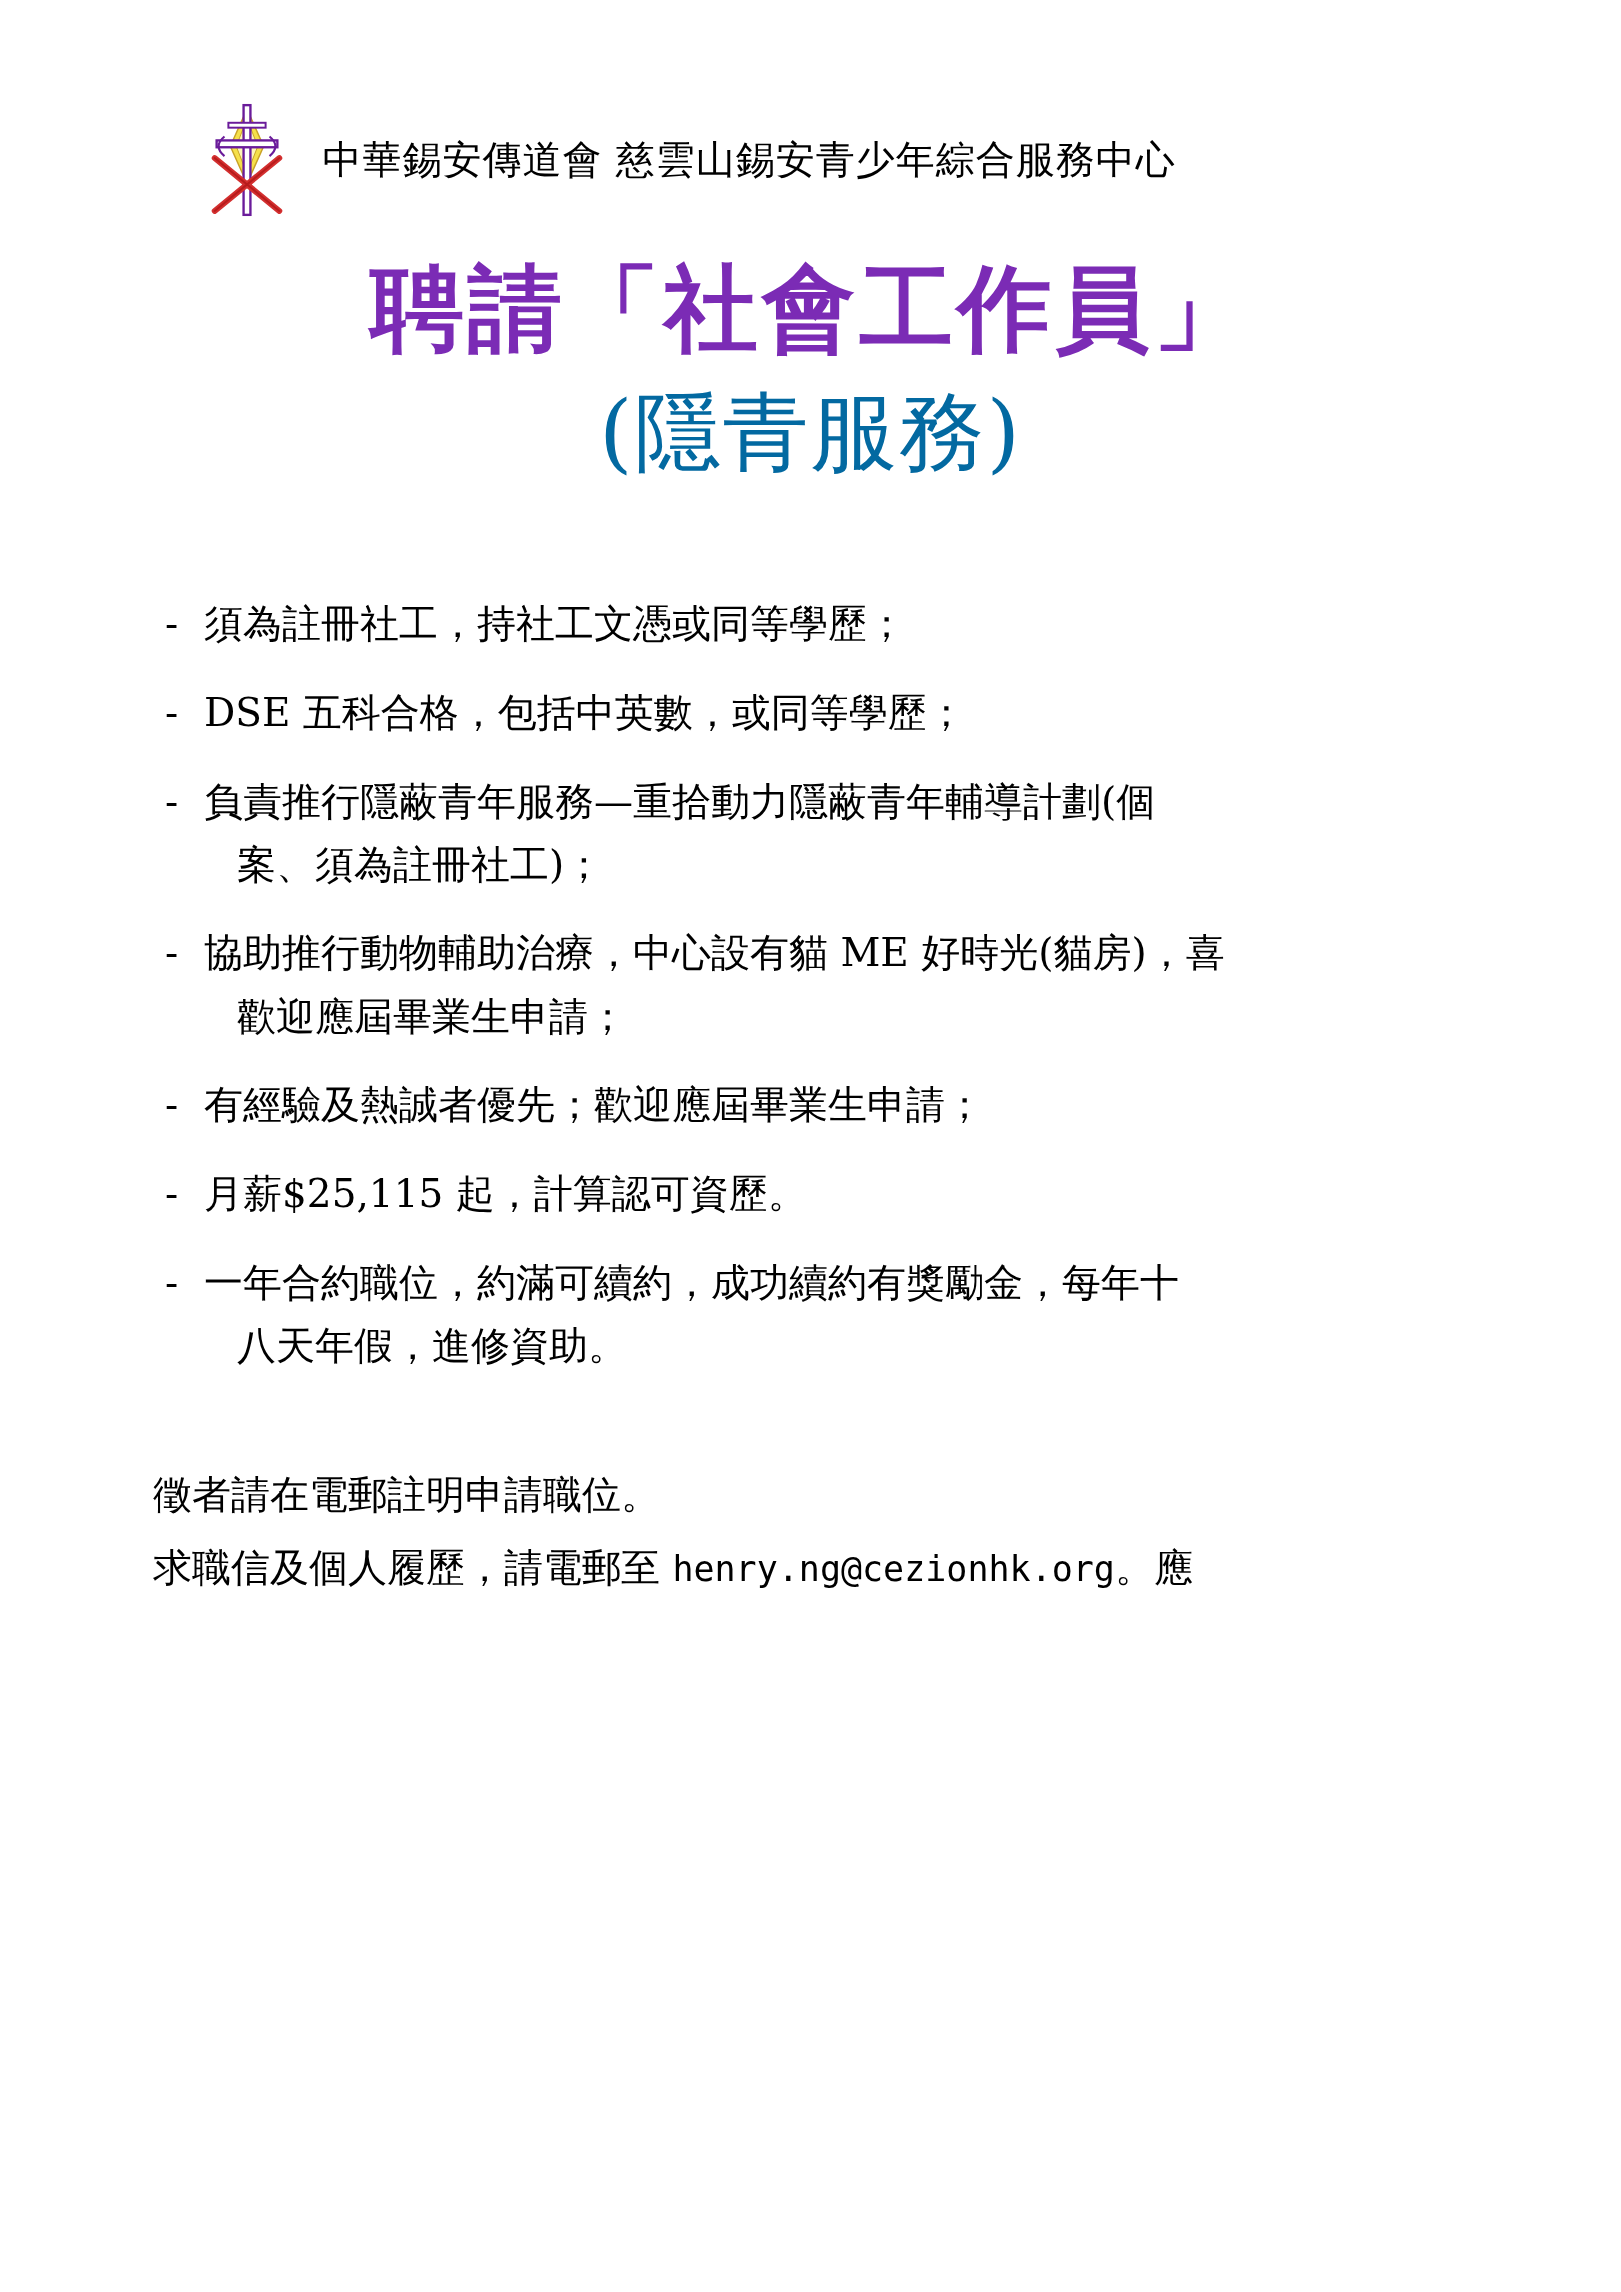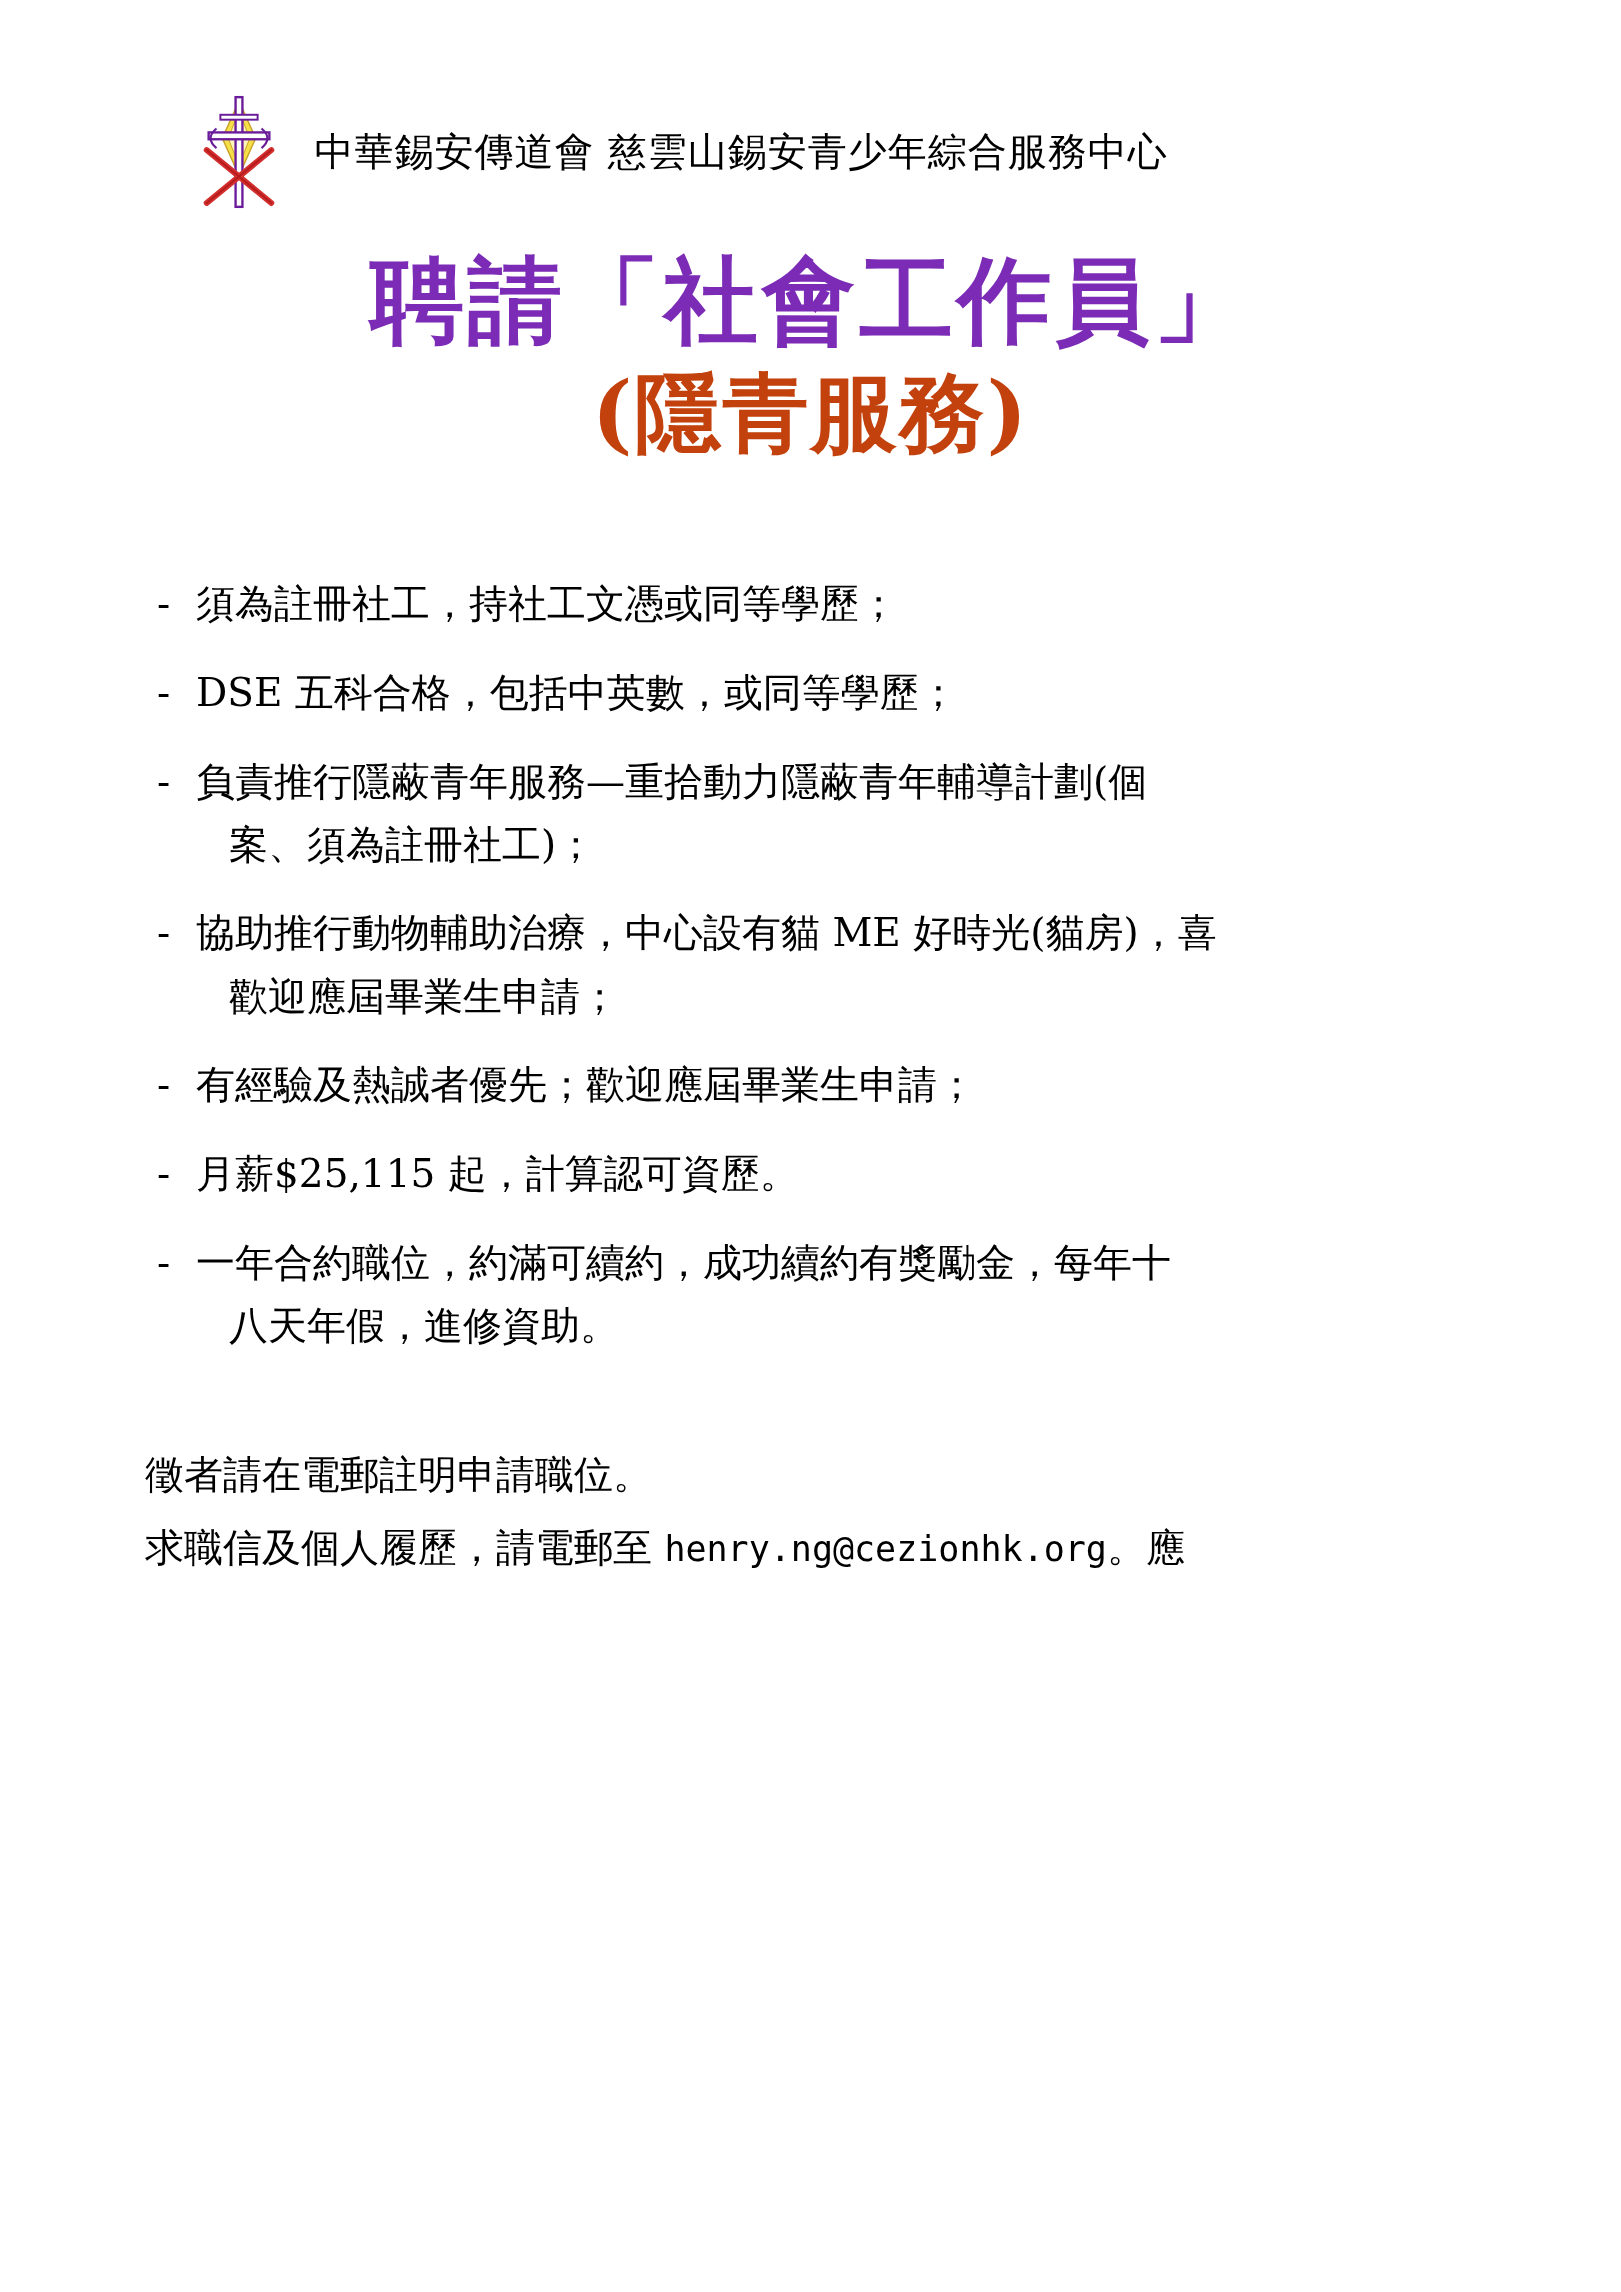--- a/index.html
+++ b/index.html
@@ -13,21 +13,21 @@
     font-family: "DejaVu Serif", "Liberation Serif", serif;
     color: #000000;
     overflow: hidden;
     position: relative;
   }
   .page {
     position: relative;
     width: 1621px;
     height: 1692px;
     box-sizing: border-box;
-    padding: 0;
+    padding: 8px;
   }
 
   
   .header {
     display: flex;
     align-items: center;
     padding: 93px 0 0 191px;
   }
   .logo {
     width: 96px;
@@ -53,25 +53,25 @@
   }
   .title-main {
     font-size: 94px;
     font-weight: bold;
     letter-spacing: 3.9px;
     line-height: 1.15;
     color: #7b2bb5;
   }
   .title-sub {
     font-size: 86px;
-    font-weight: bold;
+    font-weight: normal;
     letter-spacing: 2px;
     line-height: 1.2;
-    margin-top: 7px;
-    color: #c2410c;
+    margin-top: 19px;
+    color: #0369a1;
   }
 
   
   .bullets {
     margin: 108px 0 0 0;
     padding: 0 147px 0 157px;
   }
   .bullet {
     display: flex;
     align-items: flex-start;

